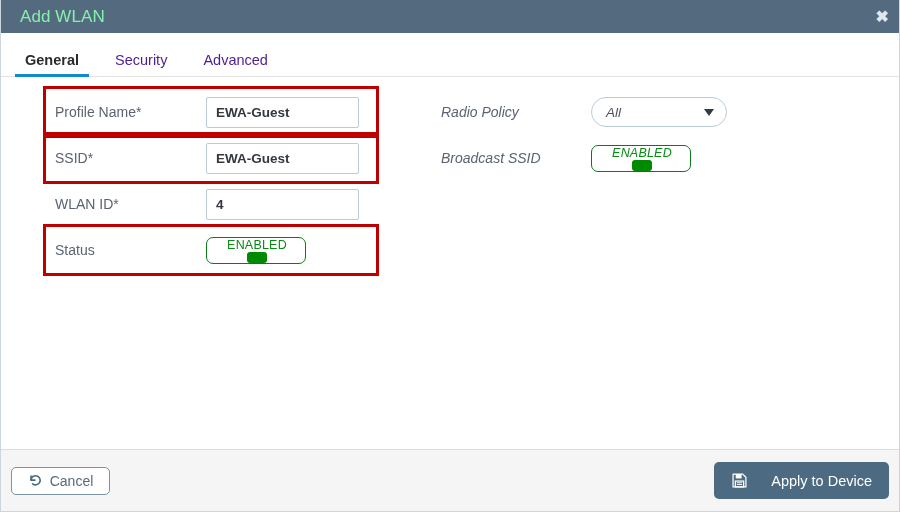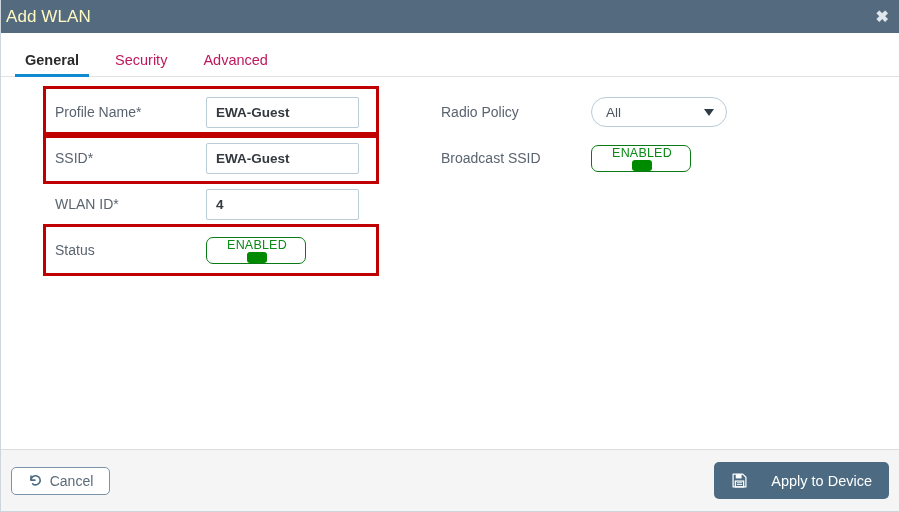--- a/index.html
+++ b/index.html
@@ -24,23 +24,23 @@
   
   .titlebar {
     height: 33px;
     background: #546a7f;
     display: flex;
     align-items: center;
     flex: 0 0 auto;
     position: relative;
   }
   .titlebar-title {
-    color: #fef9c3;
+    color: #86efac;
     font-size: 17px;
-    padding-left: 5px;
+    padding-left: 19px;
     letter-spacing: .1px;
   }
   .close-btn {
     position: absolute;
     right: 10px; top: 50%;
     transform: translateY(-50%);
     color: #dfe6ec;
     font-size: 16px;
     line-height: 1;
     font-weight: bold;
@@ -54,21 +54,21 @@
     height: 33px;
     display: flex;
     align-items: flex-end;
     padding: 0 14px;
     border-bottom: 1px solid #e2e2e2;
     margin-top: 11px;
   }
   .tab {
     position: relative;
     font-size: 14.5px;
-    color: #be185d;
+    color: #4c1d95;
     padding: 0 10px 8px 10px;
     margin-right: 16px;
     cursor: pointer;
     white-space: nowrap;
   }
   .tab.active { color: #2b2b2b; font-weight: bold; }
   .tab.active::after {
     content: "";
     position: absolute;
     left: 0; right: 0; bottom: -1px;
@@ -77,21 +77,21 @@
   }
 
   
   .body {
     flex: 1 1 auto;
     position: relative;
     padding: 12px 0 0 0;
   }
 
   .col-left  { position: absolute; left: 45px;  top: 12px; width: 330px; }
-  .col-right { position: absolute; left: 440px; top: 12px; width: 300px; }
+  .col-right { position: absolute; left: 440px; top: 12px; width: 300px; font-style: italic; }
 
   .field-row {
     display: flex;
     align-items: center;
     height: 46px;
     position: relative;
   }
   .field-label {
     font-size: 14px;
     color: #5a6470;

